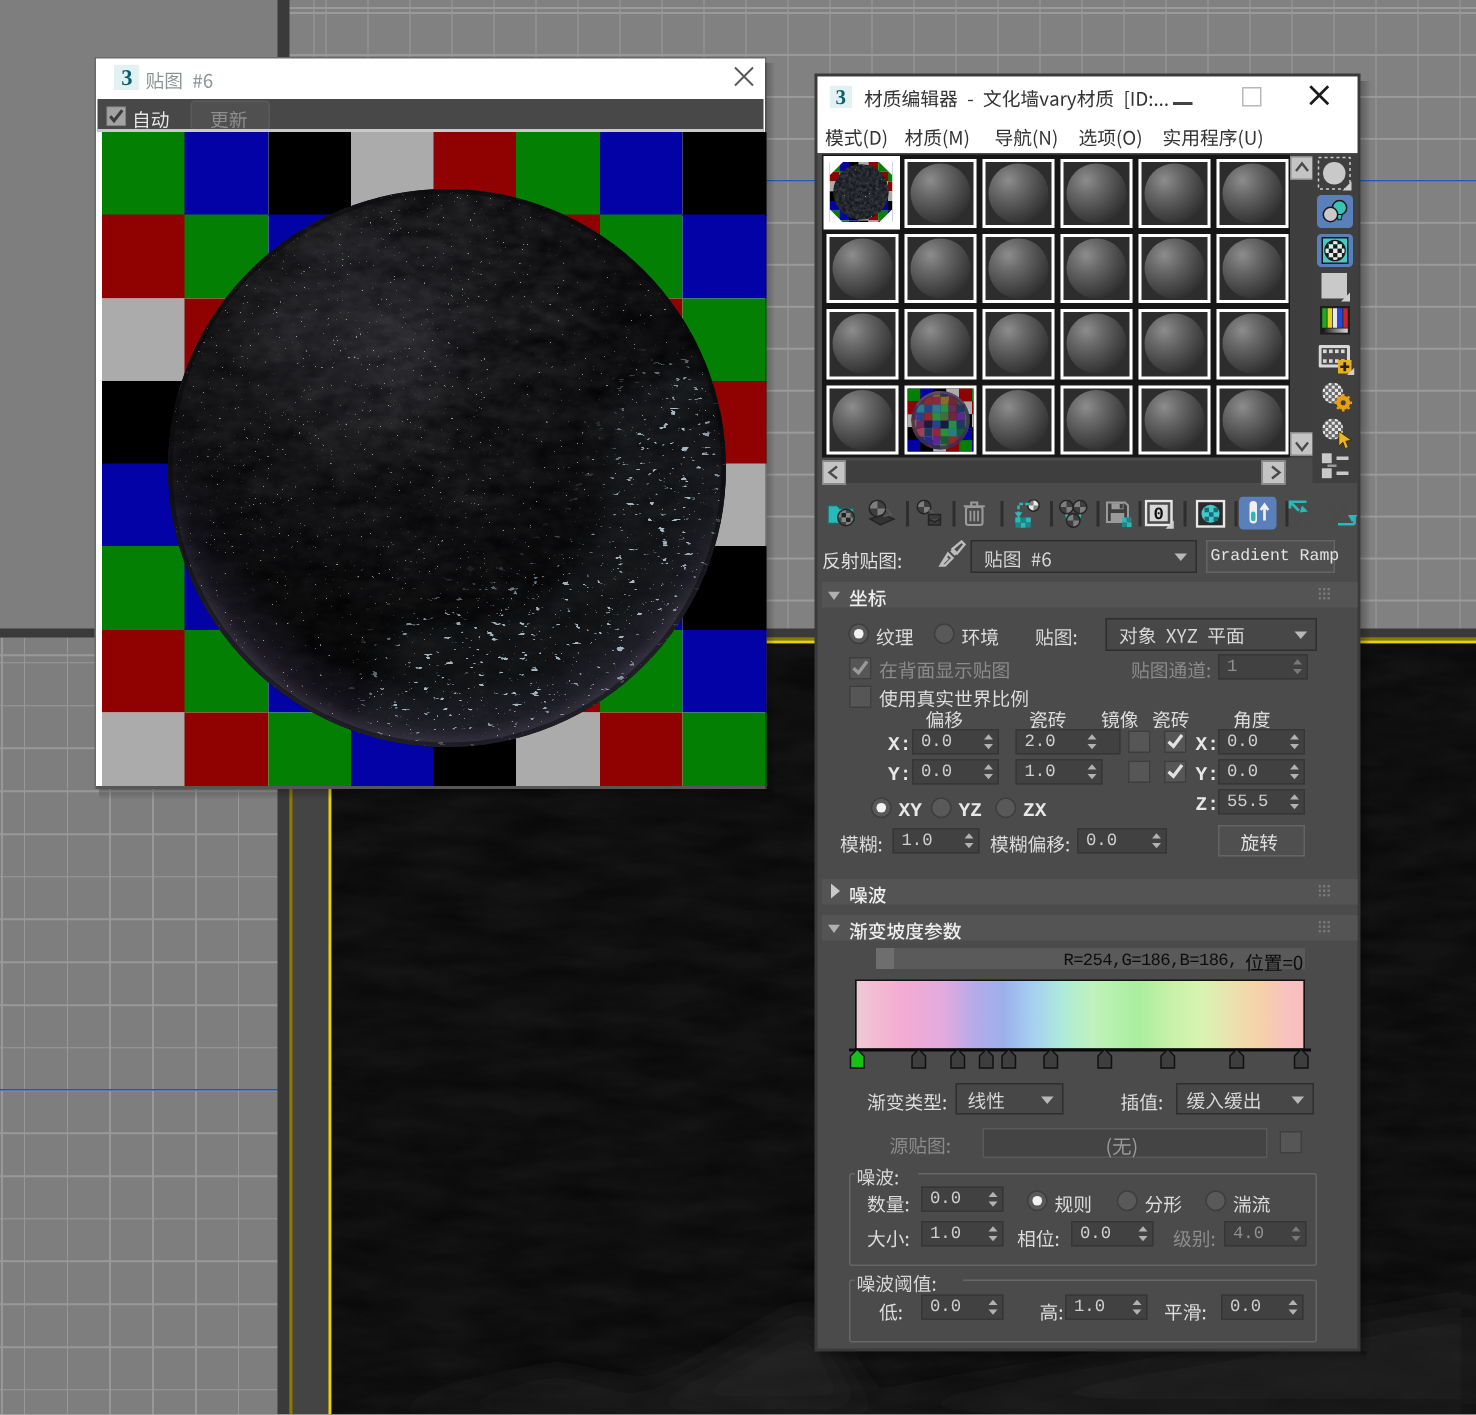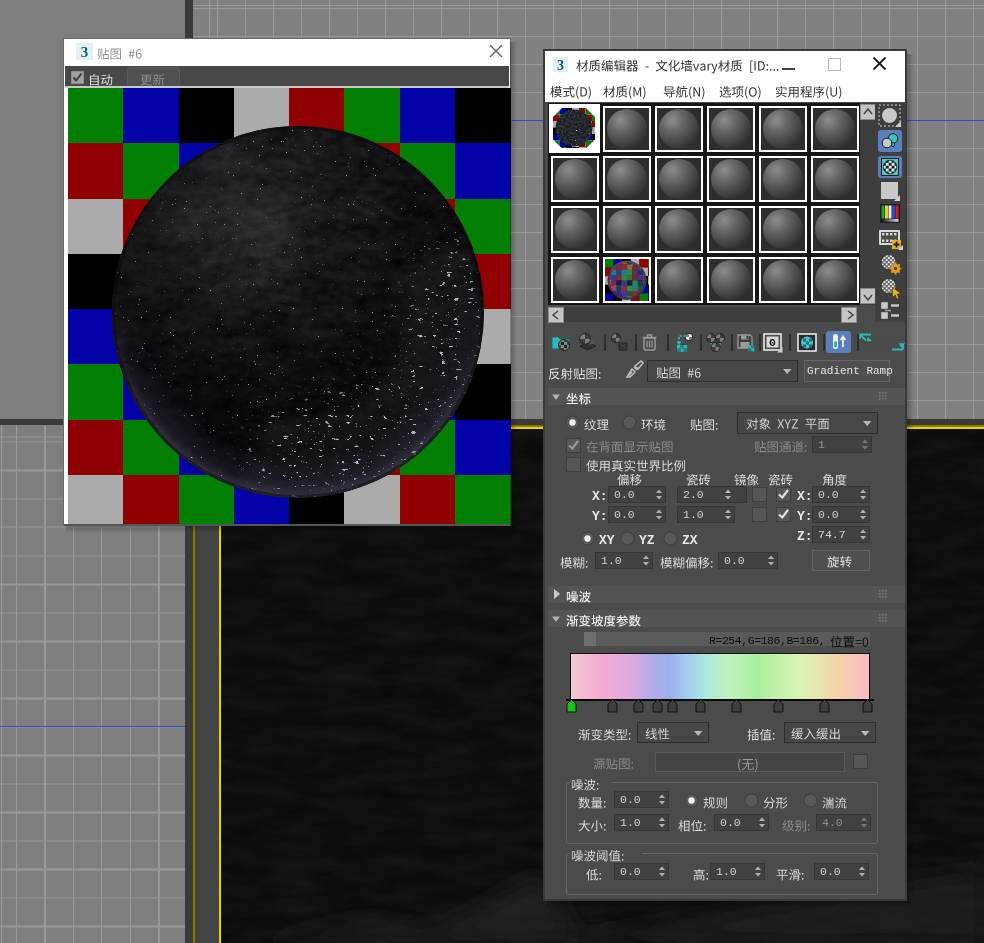--- a/index.html
+++ b/index.html
@@ -1241,21 +1241,21 @@
     <svg style="position:absolute;left:776px;top:507px" width="15" height="15">
       <path d="M3 7.5 L6.3 10.5 L12 3" stroke="#e2e2e2" stroke-width="2.2" fill="none"></path>
     </svg>
     <div style="position:absolute;left:797px;top:509px;font:700 13px 'Liberation Mono';color:#e8e8e8;white-space:pre">Y:</div>
     <div style="position:absolute;left:812px;top:506px;width:58px;height:17px;background:#414141;border:1px solid #363636;box-sizing:border-box;font:11.5px 'Liberation Mono';color:#cfcfcf;padding:1px 0 0 5px">0.0</div>
     <svg style="position:absolute;left:859px;top:508px" width="9" height="13">
       <path d="M1 5 L4 1.5 L7 5 Z" fill="#b2b2b2"></path>
       <path d="M1 8 L4 11.5 L7 8 Z" fill="#b2b2b2"></path>
     </svg>
     <div style="position:absolute;left:797px;top:529px;font:700 13px 'Liberation Mono';color:#e8e8e8;white-space:pre">Z:</div>
-    <div style="position:absolute;left:812px;top:526px;width:58px;height:17px;background:#414141;border:1px solid #363636;box-sizing:border-box;font:11.5px 'Liberation Mono';color:#cfcfcf;padding:1px 0 0 5px">74.7</div>
+    <div style="position:absolute;left:812px;top:526px;width:58px;height:17px;background:#414141;border:1px solid #363636;box-sizing:border-box;font:11.5px 'Liberation Mono';color:#cfcfcf;padding:1px 0 0 5px">55.5</div>
     <svg style="position:absolute;left:859px;top:528px" width="9" height="13">
       <path d="M1 5 L4 1.5 L7 5 Z" fill="#b2b2b2"></path>
       <path d="M1 8 L4 11.5 L7 8 Z" fill="#b2b2b2"></path>
     </svg>
     <svg style="position:absolute;left:580px;top:531px" width="15" height="15">
       <circle cx="7.5" cy="7.5" r="6.5" fill="#595959" stroke="#3e3e3e"></circle>
       <circle cx="7.5" cy="7.5" r="3.2" fill="#f2f2f2"></circle>
     </svg>
     <div style="position:absolute;left:599px;top:533px;font:700 13px 'Liberation Mono';color:#e8e8e8;white-space:pre">XY</div>
     <svg style="position:absolute;left:620px;top:531px" width="15" height="15">

